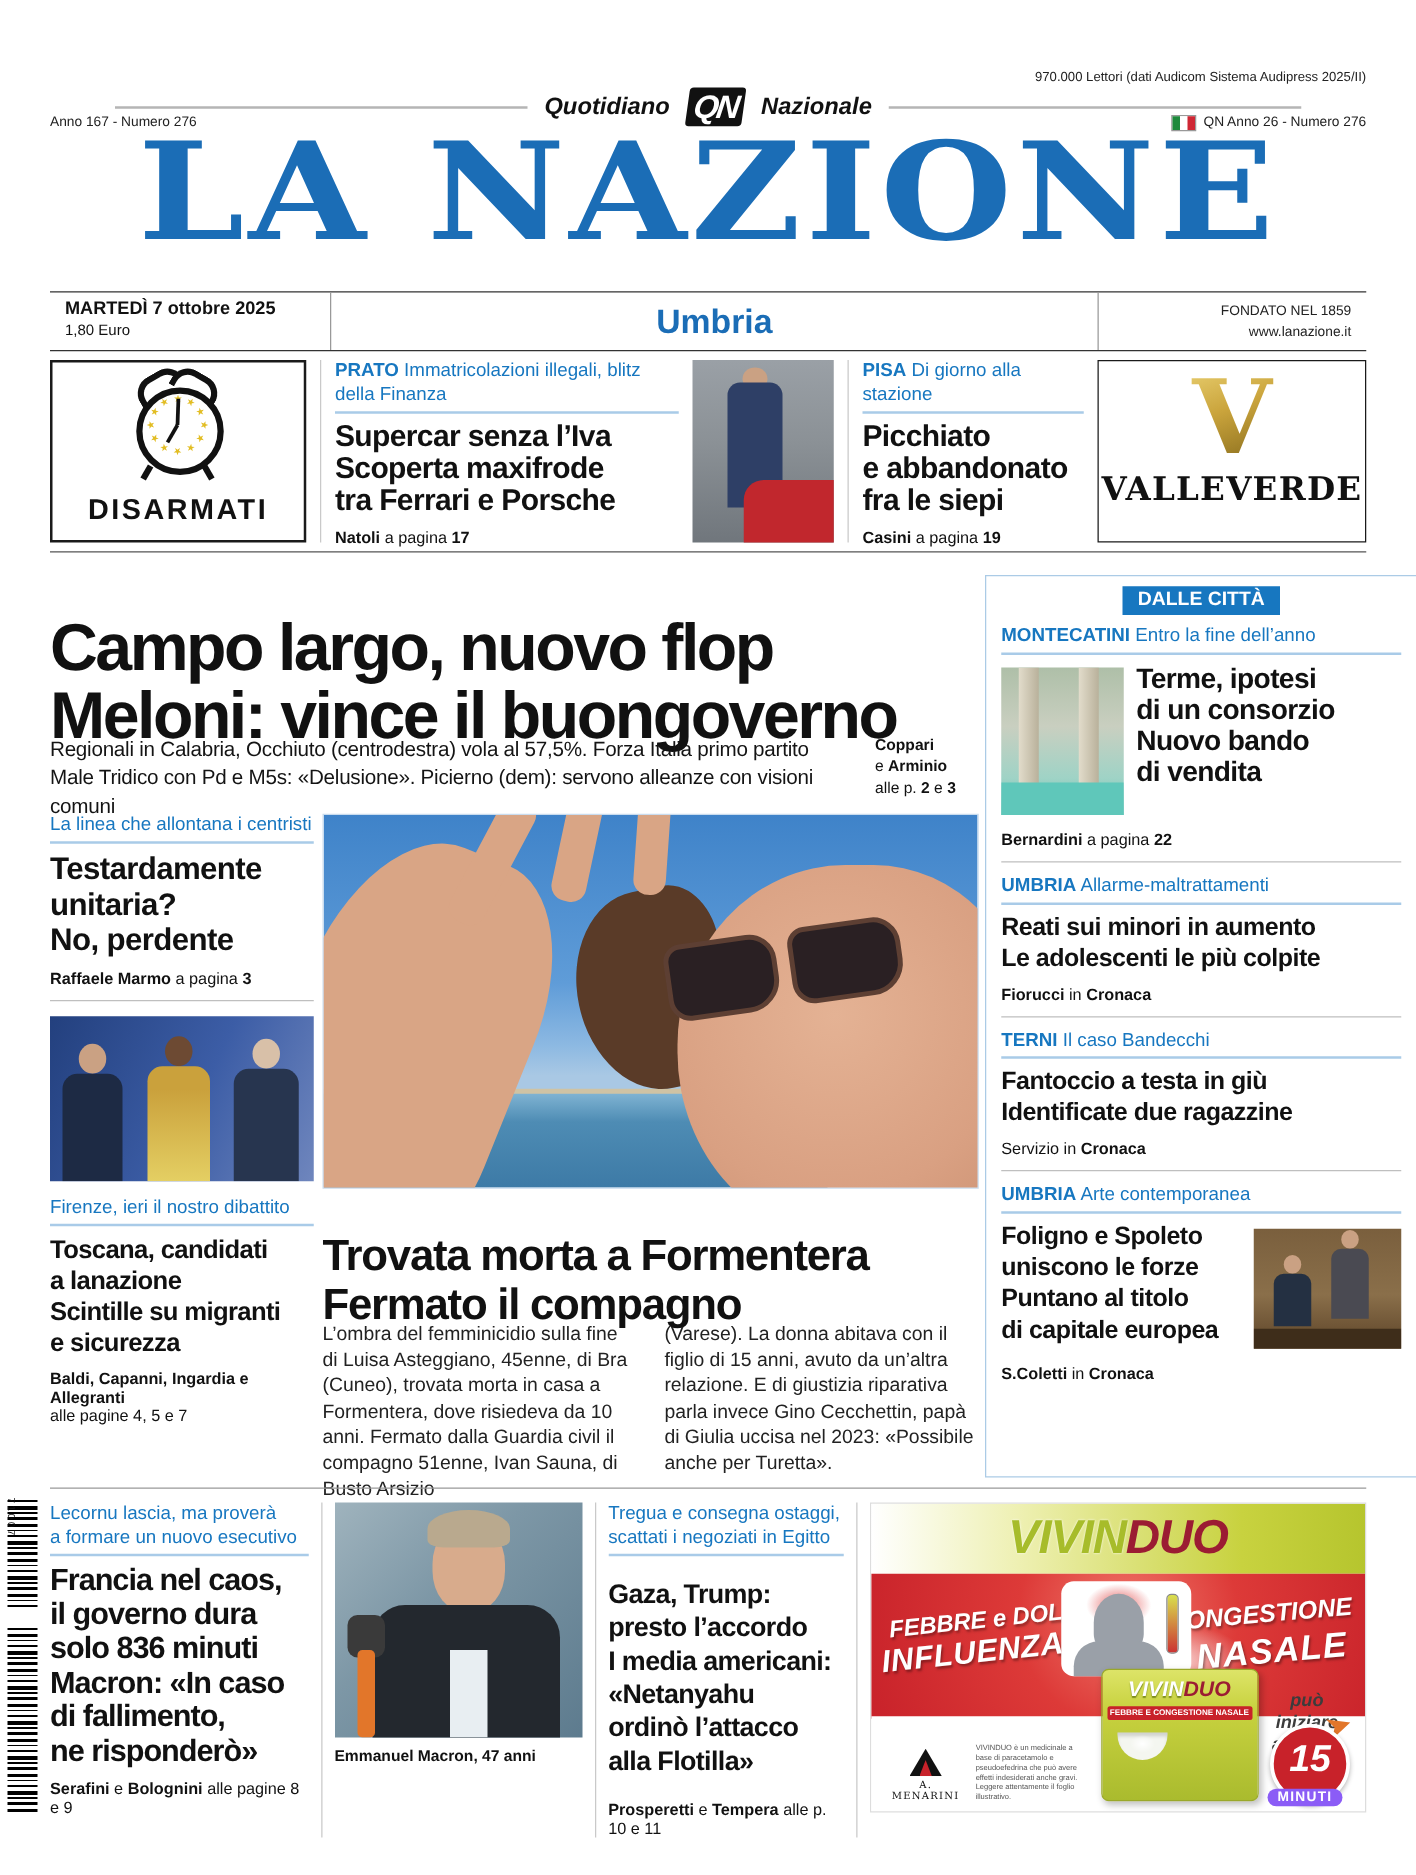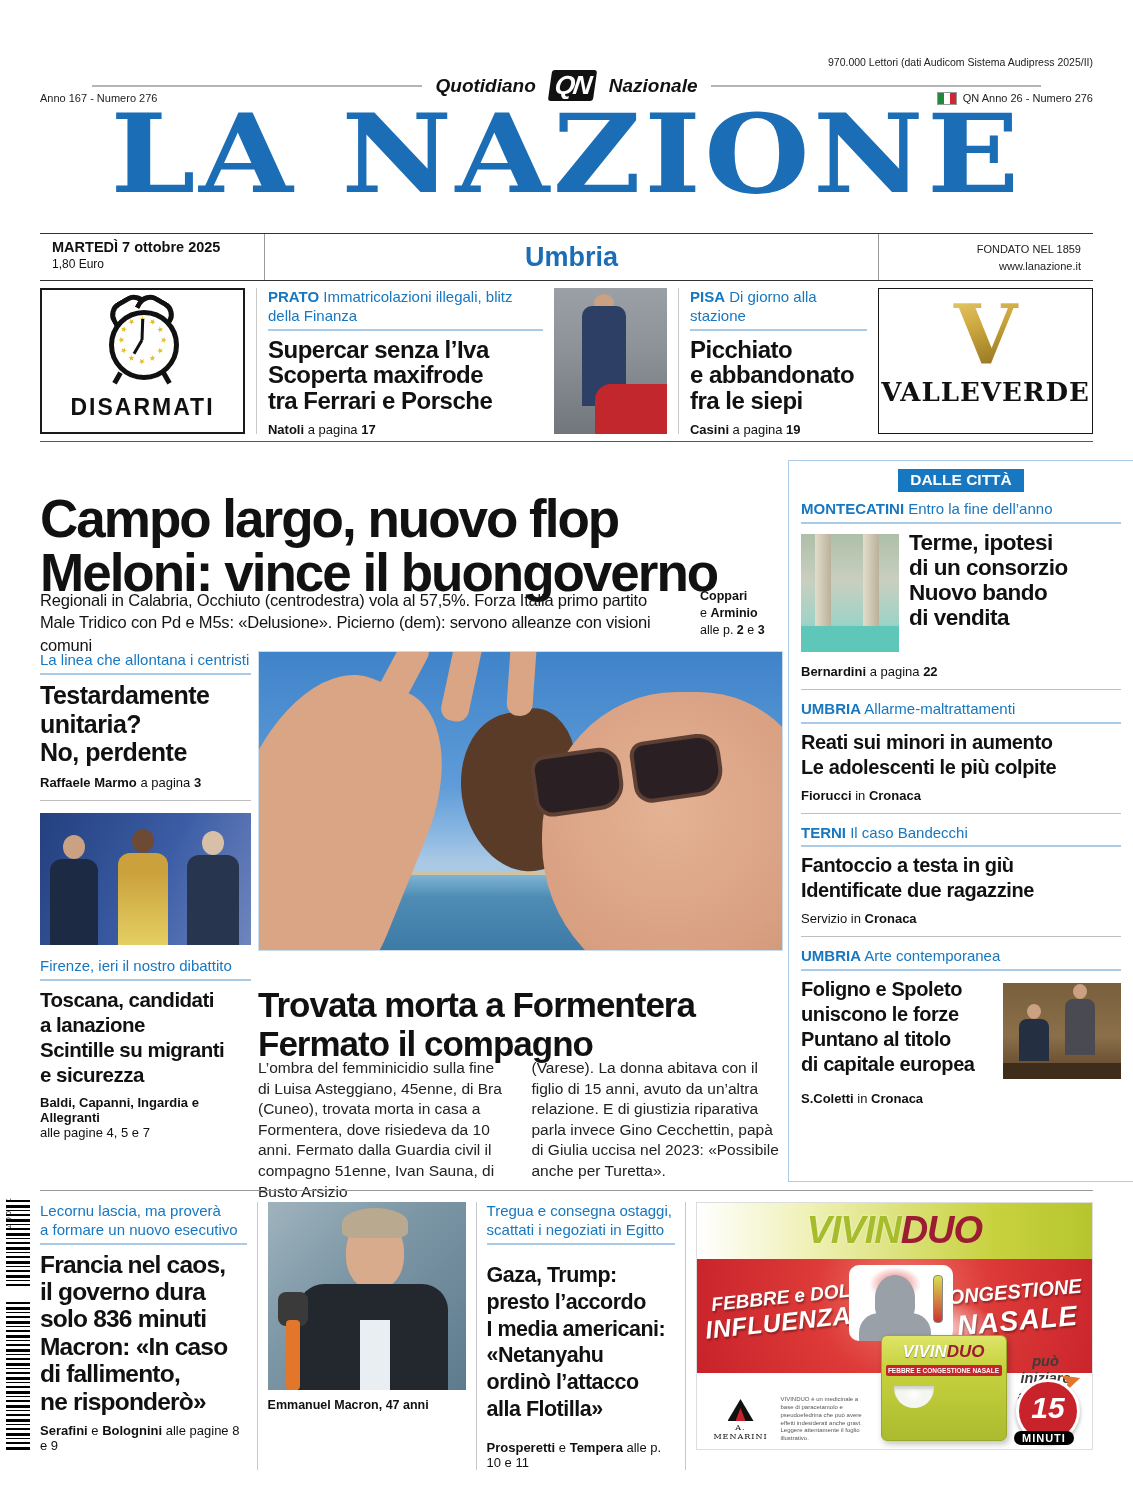--- a/index.html
+++ b/index.html
@@ -159,21 +159,21 @@
   #ad .fine{position:absolute;left:84px;bottom:6px;width:92px;font-size:6px;line-height:1.3;color:#555;}
   #ad .pack{position:absolute;left:184px;top:132px;width:124px;height:104px;background:linear-gradient(180deg,#dde468 0%,#c8d23f 30%,#aabb2e 100%);border-radius:6px;border:1px solid #9aa82a;box-shadow:2px 3px 6px rgba(0,0,0,.25);}
   #ad .pack .pb{text-align:center;font-style:italic;font-weight:bold;font-size:17px;margin-top:6px;}
   #ad .pack .pb .g{color:#fff;text-shadow:0 1px 1px #7a8a20;} #ad .pack .pb .r{color:#9b1c33;}
   #ad .pack .strip{margin:3px 4px;background:#c8222a;color:#fff;font-size:6.5px;font-weight:bold;text-align:center;padding:2px 0;border-radius:2px;}
   #ad .pack .bowl{width:40px;height:22px;background:#f4f6f0;border-radius:0 0 20px 20px;margin:10px 0 0 12px;box-shadow:inset 0 3px 3px rgba(0,0,0,.15);}
   #ad .pack .steam{position:absolute;left:22px;top:52px;width:20px;height:14px;background:radial-gradient(closest-side,#fff,rgba(255,255,255,0));}
   #ad .claim{position:absolute;left:314px;top:150px;width:70px;text-align:center;font-style:italic;font-weight:bold;font-size:14.5px;line-height:1.2;color:#3c3c3c;}
   #ad .badge{position:absolute;right:6px;bottom:4px;width:78px;height:78px;}
   #ad .circ{position:absolute;left:8px;top:12px;width:58px;height:58px;background:#c8222a;border-radius:50%;border:3px solid #fff;box-shadow:0 2px 4px rgba(0,0,0,.3);color:#fff;font-weight:bold;font-style:italic;font-size:30px;text-align:center;line-height:52px;}
-  #ad .minuti{position:absolute;left:6px;bottom:0px;background:#000000;color:#fff;font-weight:bold;font-size:11px;padding:1px 8px;border-radius:8px;letter-spacing:1px;}
+  #ad .minuti{position:absolute;left:6px;bottom:0px;background:#8b5cf6;color:#fff;font-weight:bold;font-size:11px;padding:1px 8px;border-radius:8px;letter-spacing:1px;}
   #ad .arrow{position:absolute;right:4px;top:-2px;font-size:26px;color:#e2762a;transform:rotate(-18deg);}
 </style>
 </head>
 <body>
 
 <div id="page">
 
   <div class="abs" id="readers">970.000 Lettori  (dati Audicom Sistema Audipress 2025/II)</div>
   <div class="abs" id="brandrow">
     <span class="rule"></span>

